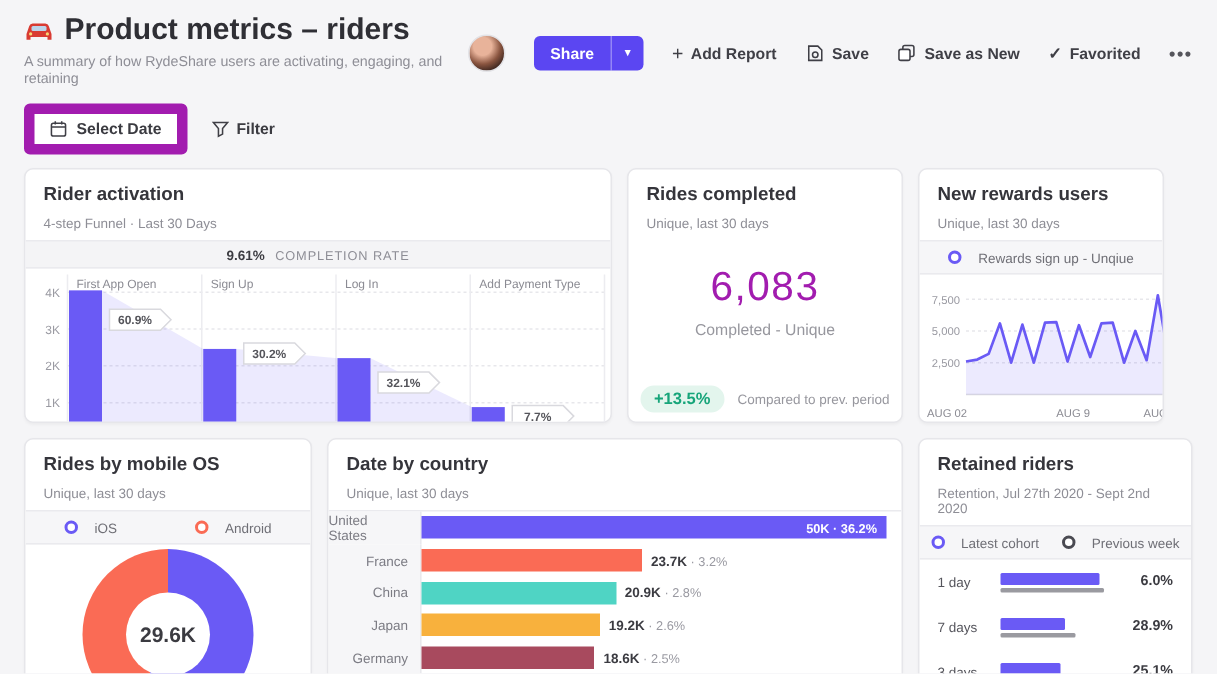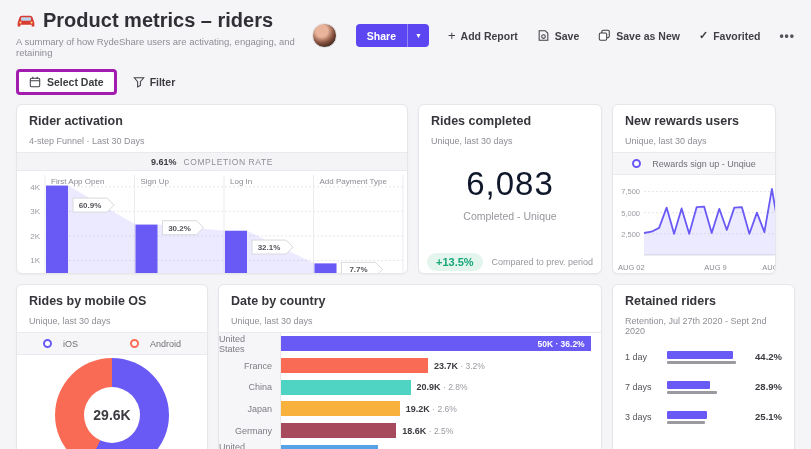--- a/index.html
+++ b/index.html
@@ -13,39 +13,39 @@
   .actions{display:flex;align-items:center;gap:19px;margin-top:14px}
   .act{display:flex;align-items:center;gap:5px;font-size:10.5px;font-weight:600;color:#3f3f46;cursor:pointer;white-space:nowrap}
   .share-btn{display:flex;align-items:center;background:#5B46F2;color:#fff;border-radius:4px;font-size:10.5px;font-weight:bold;height:23px;cursor:pointer}
   .share-main{padding:0 11px}
   .share-caret{padding:0 7px;border-left:1px solid rgba(255,255,255,.35);font-size:7px;height:100%;display:flex;align-items:center}
   .avatar{width:23px;height:23px;border-radius:50%;background:radial-gradient(circle at 38% 30%,#e8b39a 0 28%,#8a5540 55%,#33201b 82%);border:1px solid #e2e2e6}
   .more{font-size:12px;font-weight:bold;letter-spacing:1px;color:#55555c}
 
   
   .toolbar{display:flex;gap:14px;padding:11px 16px 9px;align-items:center}
-  .btn-outline{display:flex;gap:6px;align-items:center;border:3px solid #a21caf;border-radius:4px;background:#fff;padding:4px 10px;font-size:10.5px;font-weight:600;cursor:pointer}
+  .btn-outline{display:flex;gap:6px;align-items:center;border:7px solid #a21caf;border-radius:4px;background:#fff;padding:4px 10px;font-size:10.5px;font-weight:600;cursor:pointer}
   .btn-plain{display:flex;gap:5px;align-items:center;font-size:10.5px;font-weight:600;padding:4px 2px;cursor:pointer}
 
   
   main{padding:0 16px}
   .row{display:flex;gap:10px;margin-bottom:10px}
   .card{background:#fff;border:1px solid #e6e6ea;border-radius:6px;box-shadow:0 1px 2px rgba(20,20,30,.04);overflow:hidden;box-sizing:border-box}
   .card-head{padding:9px 12px 6px}
   .card-head h2{margin:0;font-size:12.5px;font-weight:bold;color:#35353b}
   .card-head p{margin:8px 0 0;font-size:9px;color:#8e8e96}
   .strip{height:17px;background:#f4f4f6;border-top:1px solid #eaeaee;border-bottom:1px solid #eaeaee;display:flex;align-items:center;justify-content:center;gap:7px;font-size:8.5px;color:#8e8e96;letter-spacing:.6px}
   .strip b{color:#3b3b41;font-size:9px;letter-spacing:0}
   .legend-band{height:21px;background:#f6f6f8;border-top:1px solid #eaeaee;border-bottom:1px solid #eaeaee;display:flex;align-items:center;justify-content:space-around;font-size:9px;color:#6f6f76}
   .legend-item{display:flex;align-items:center;gap:11px;cursor:pointer}
   .dot{width:5px;height:5px;border-radius:50%;border:2px solid #6A5AF5;background:#fff;display:inline-block}
 
   
   .center-col{display:flex;flex-direction:column;align-items:center;justify-content:center;height:115px;padding-top:8px}
-  .big-num{font-size:33px;color:#0f172a;letter-spacing:1px}
+  .big-num{font-size:27px;color:#a21caf;letter-spacing:1px}
   .big-label{font-size:10.5px;color:#97979e;margin-top:7px}
   .delta-row{display:flex;align-items:center;gap:9px;margin-top:31px;justify-content:flex-start}
   .pill{background:#E3F5ED;color:#17A57A;font-weight:bold;font-size:11px;padding:3px 9px;border-radius:12px}
   .delta-note{font-size:9px;color:#97979e}
 
   
   .c-rows{height:130px;display:flex;flex-direction:column;border-top:1px solid #eaeaee}
   .c-row{display:flex;align-items:center;flex:1}
   .c-label{width:62px;background:#f6f6f8;height:100%;display:flex;align-items:center;justify-content:flex-end;padding-right:8px;font-size:9px;color:#7c7c84;border-right:1px solid #e9e9ed;box-sizing:border-box;flex:none}
   .c-track{flex:1;display:flex;align-items:center;gap:6px;height:15px;padding-right:4px}
@@ -312,28 +312,38 @@
       </div>
             </div>
           </div>
       </section>
 
       <section class="card" style="width:183px;height:174px">
         <div class="card-head">
           <h2>Retained riders</h2>
           <p>Retention, Jul 27th 2020 - Sept 2nd 2020</p>
         </div>
+        <div class="legend-band" id="ret-legend">
+          <span class="legend-item">
+            <i class="dot" style="border-color: rgb(106, 90, 245);"></i>
+            <span>Latest cohort</span>
+          </span>
+          <span class="legend-item">
+            <i class="dot" style="border-color: rgb(74, 74, 82);"></i>
+            <span>Previous week</span>
+          </span>
+        </div>
         <div class="r-rows" id="retention-rows">
     <div class="r-row">
       <span class="r-label">1 day</span>
       <div class="r-bars">
         <div class="r-cur" style="width:93%;background:#6A5AF5"></div>
         <div class="r-prev" style="width:97%;background:#9A9AA0"></div>
       </div>
-      <span class="r-pct">44.2%</span>
+      <span class="r-pct">6.0%</span>
     </div>
     <div class="r-row">
       <span class="r-label">7 days</span>
       <div class="r-bars">
         <div class="r-cur" style="width:61%;background:#6A5AF5"></div>
         <div class="r-prev" style="width:70%;background:#9A9AA0"></div>
       </div>
       <span class="r-pct">28.9%</span>
     </div>
     <div class="r-row">

